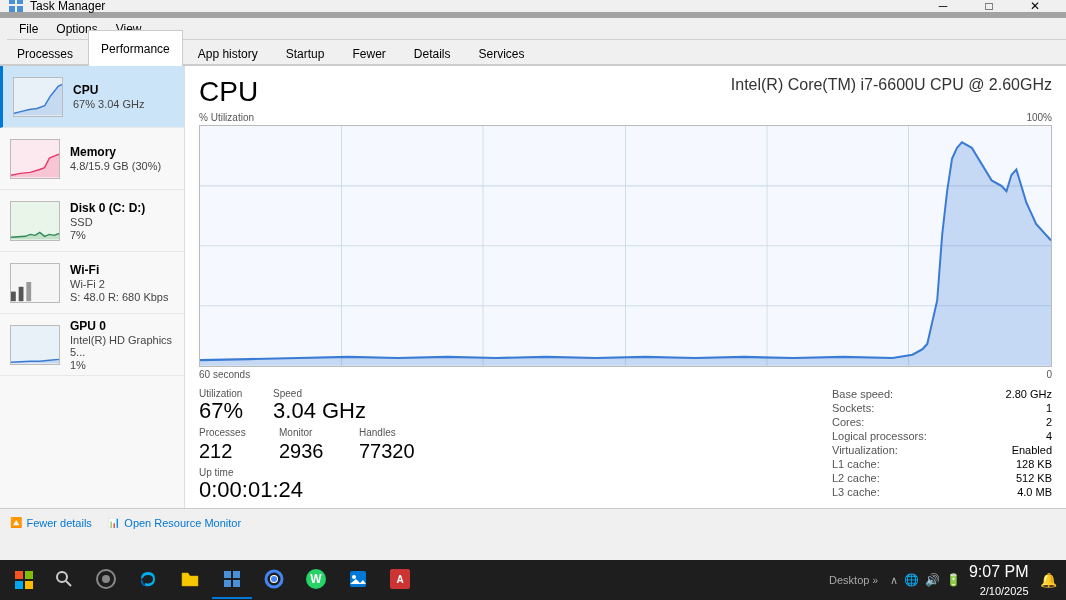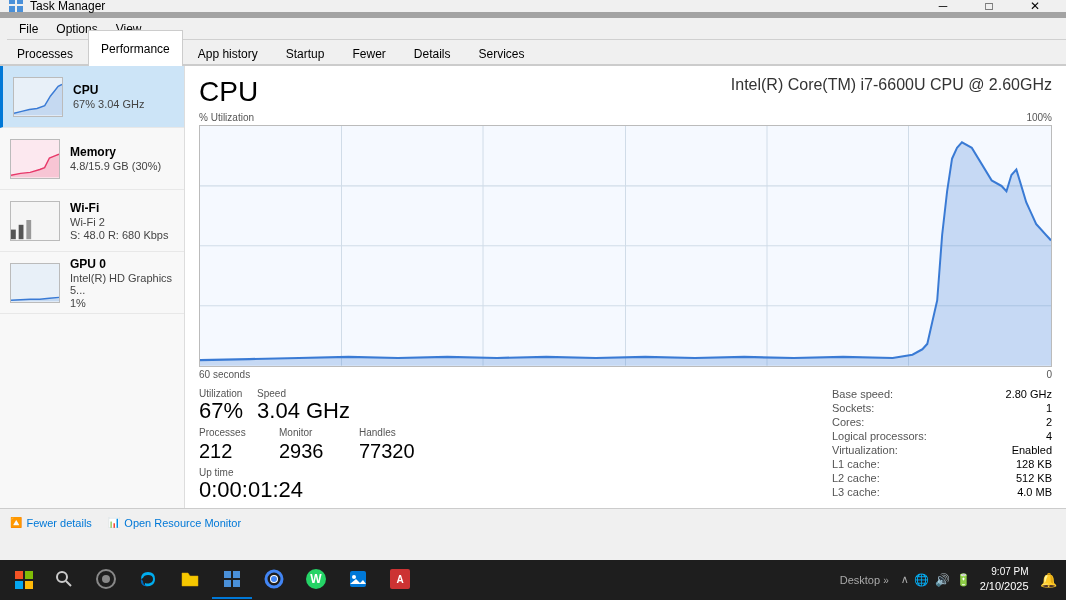--- a/index.html
+++ b/index.html
@@ -181,21 +181,21 @@
     }
     .stats-left {
       flex: 1;
     }
     .stats-right {
       width: 220px;
       text-align: right;
     }
     .stat-row {
       display: flex;
-      gap: 14px;
+      gap: 30px;
       margin-bottom: 4px;
     }
     .stat-item { }
     .stat-label { font-size: 10px; color: #555; }
     .stat-value { font-size: 22px; font-weight: 300; color: #000; line-height: 1.1; }
 
     .stat-sub-row {
       display: flex;
       gap: 20px;
       margin-bottom: 2px;
@@ -348,20 +348,33 @@
           <polyline points="0,38 10,36 20,35 30,32 35,30 40,20 45,18 50,16" fill="none" stroke="#e83a6b" stroke-width="1.5"></polyline>
           <polygon points="0,38 10,36 20,35 30,32 35,30 40,20 45,18 50,16 50,40 0,40" fill="rgba(232,58,107,0.2)"></polygon>
         </svg>
       </div>
       <div class="sidebar-info">
         <div class="sidebar-name">Memory</div>
         <div class="sidebar-detail">4.8/15.9 GB (30%)</div>
       </div>
     </div>
 
+    <div class="sidebar-item">
+      <div class="sidebar-thumb">
+        <svg width="50" height="40" viewBox="0 0 50 40" style="background:#e8f5e8;">
+          <polyline points="0,38 15,37 20,35 25,36 30,33 35,37 40,35 45,36 50,34" fill="none" stroke="#2e8b57" stroke-width="1.5"></polyline>
+          <polygon points="0,38 15,37 20,35 25,36 30,33 35,37 40,35 45,36 50,34 50,40 0,40" fill="rgba(46,139,87,0.2)"></polygon>
+        </svg>
+      </div>
+      <div class="sidebar-info">
+        <div class="sidebar-name">Disk 0 (C: D:)</div>
+        <div class="sidebar-detail">SSD</div>
+        <div class="sidebar-detail">7%</div>
+      </div>
+    </div>
 
     <div class="sidebar-item">
       <div class="sidebar-thumb">
         <svg width="50" height="40" viewBox="0 0 50 40" style="background:#f5f5f5;">
           <rect x="0" y="30" width="5" height="10" fill="#555"></rect>
           <rect x="8" y="25" width="5" height="15" fill="#555"></rect>
           <rect x="16" y="20" width="5" height="20" fill="#999"></rect>
         </svg>
       </div>
       <div class="sidebar-info">
@@ -582,18 +595,18 @@
 
       <span style="color:#aaa;font-size:11px;">∧</span>
 
       <span style="color:#aaa;font-size:12px;">🌐</span>
 
       <span style="color:#aaa;font-size:12px;">🔊</span>
 
       <span style="color:#aaa;font-size:12px;">🔋</span>
     </div>
     <div class="taskbar-clock">
-      <div style="color:white;font-size:10px;">9:07 PM</div>
+      <div style="color:white;font-size:16px;">9:07 PM</div>
       <div style="color:white;font-size:11px;">2/10/2025</div>
     </div>
     <span style="color:#aaa;font-size:14px;margin-left:4px;">🔔</span>
   </div>
 </div>
 
 </body></html>

